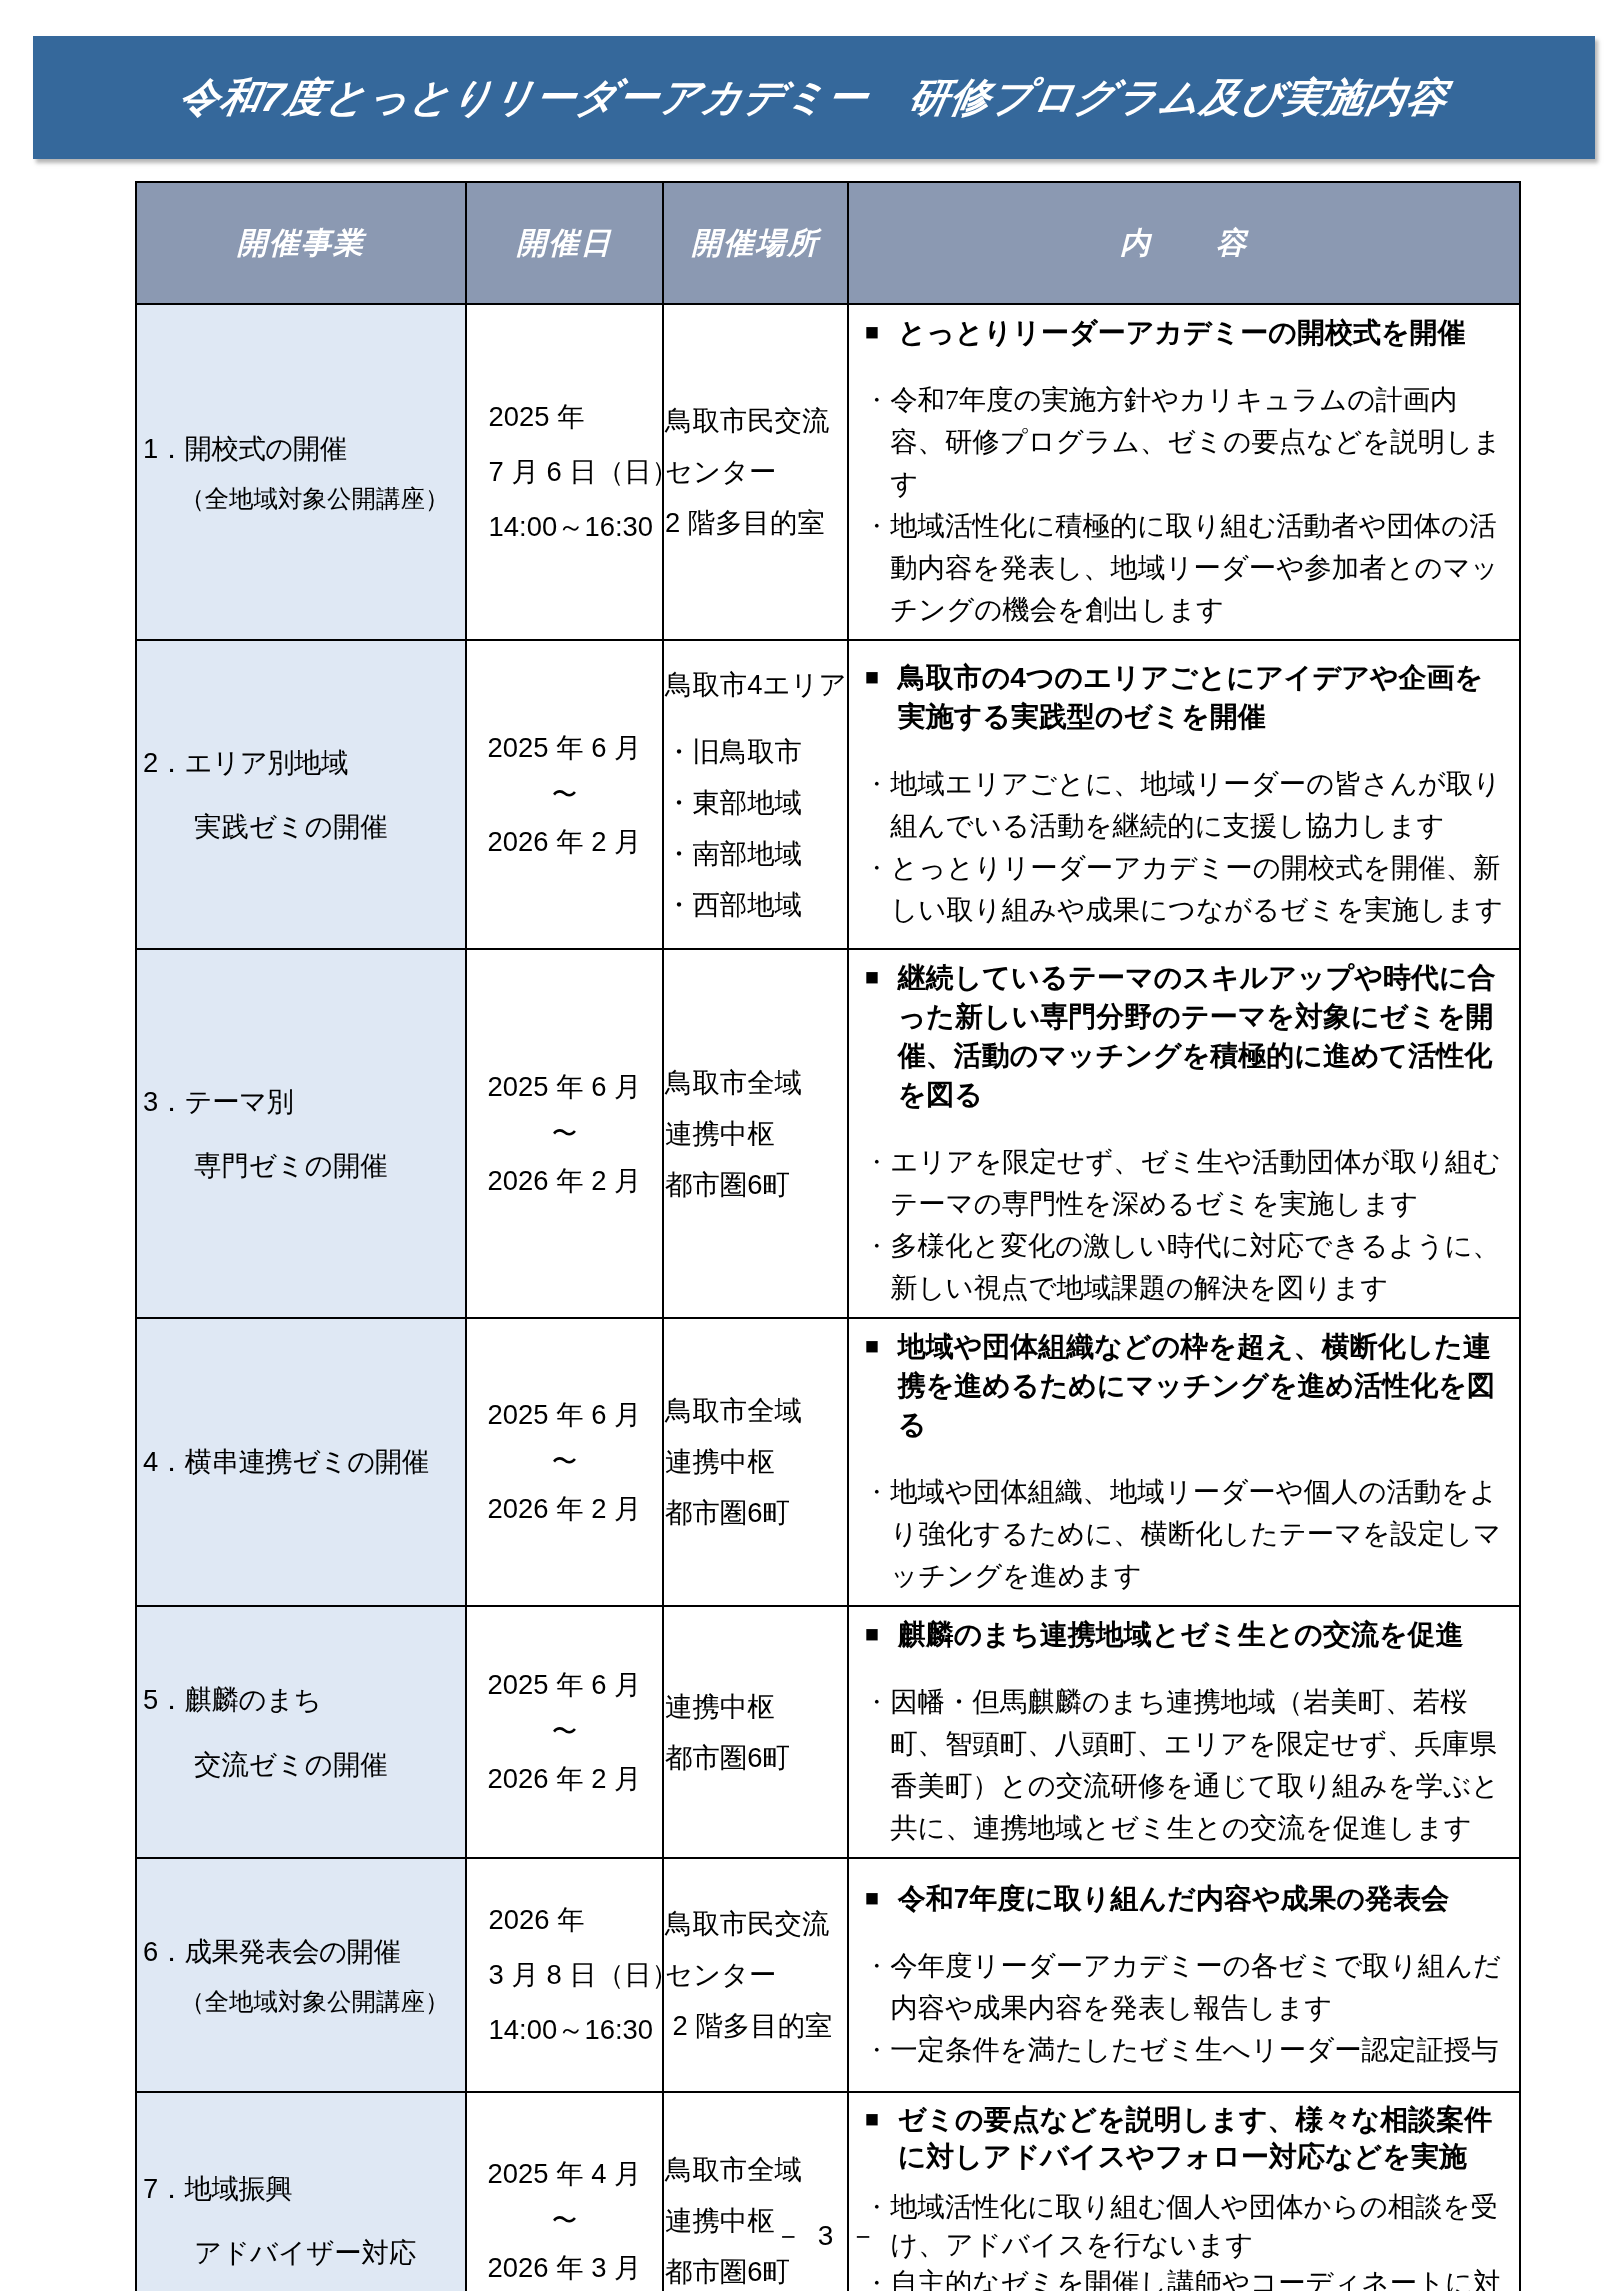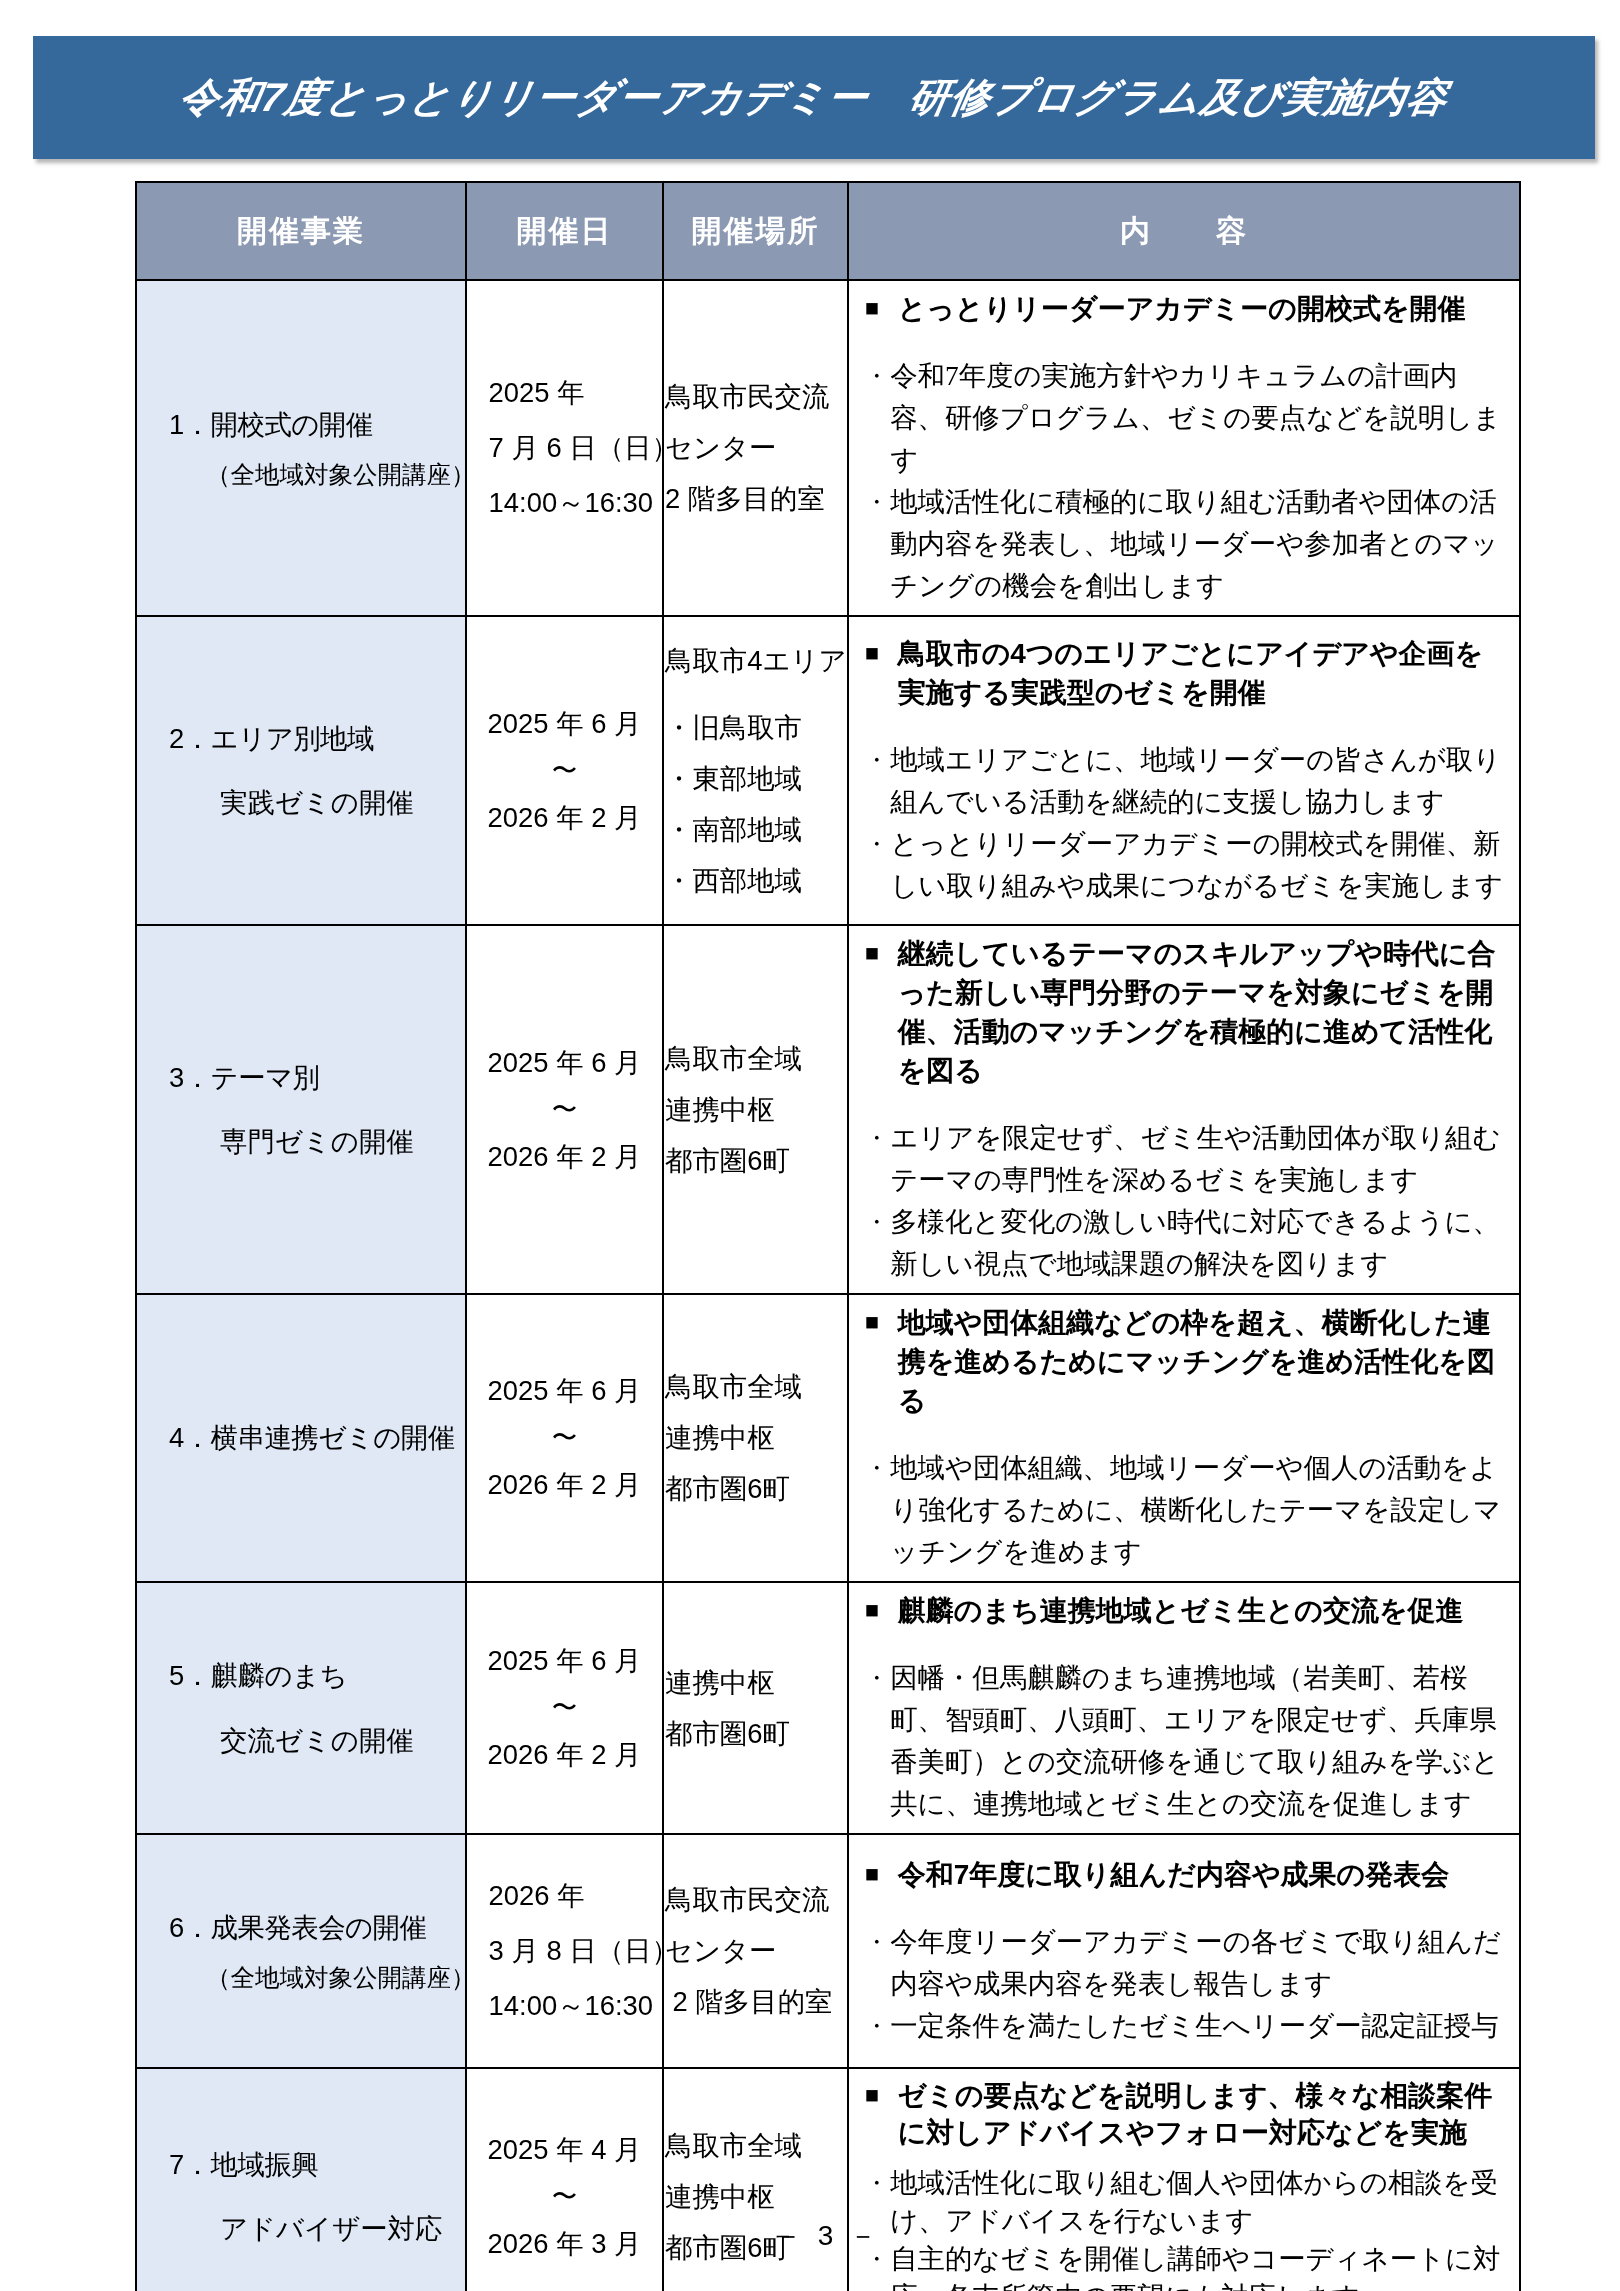--- a/index.html
+++ b/index.html
@@ -30,35 +30,35 @@
   }
 
   
   table.program{
     position:absolute;left:135px;top:181px;width:1385px;
     border-collapse:collapse;table-layout:fixed;
     border:2.9px solid var(--border-black,#000);
   }
   col.c1{width:330px}col.c2{width:197px}col.c3{width:185px}col.c4{width:672px}
   th,td{border:2px solid var(--border-black,#000);overflow:hidden;vertical-align:middle;}
-  thead tr{height:98px;}
+  thead tr{height:122px;font-style:italic;}
   th{
     background:var(--header-gray-blue,#8B99B2);color:#fff;
     font-size:30px;font-weight:bold;text-align:center;letter-spacing:2px;
   }
   tbody tr:nth-child(1){height:326px}
   tbody tr:nth-child(2){height:309px}
   tbody tr:nth-child(3){height:313px}
   tbody tr:nth-child(4){height:245px}
   tbody tr:nth-child(5){height:251px}
   tbody tr:nth-child(6){height:234px}
   tbody tr:nth-child(7){height:246px}
 
   
-  td.c-event{background:var(--event-col-light-blue,#DFE8F4);padding-left:32px;}
+  td.c-event{background:var(--event-col-light-blue,#DFE8F4);padding-left:6px;}
   .ev-title{font-size:27.4px;letter-spacing:-0.5px;line-height:39px;white-space:nowrap;}
   .ev-line2{white-space:nowrap;}
   .ev-line2.cont{font-size:27.4px;margin-top:25.5px;margin-left:51px;line-height:39px;}
   .ev-line2.note{font-size:24.5px;margin-top:13.7px;margin-left:37px;line-height:33px;}
 
   
   td.c-date{text-align:center;}
   .date-line{font-size:27.4px;line-height:55px;white-space:nowrap;}
   .date-line.tilde{line-height:39px;font-size:25.5px;}
   tbody tr:nth-child(1) td.c-date,

